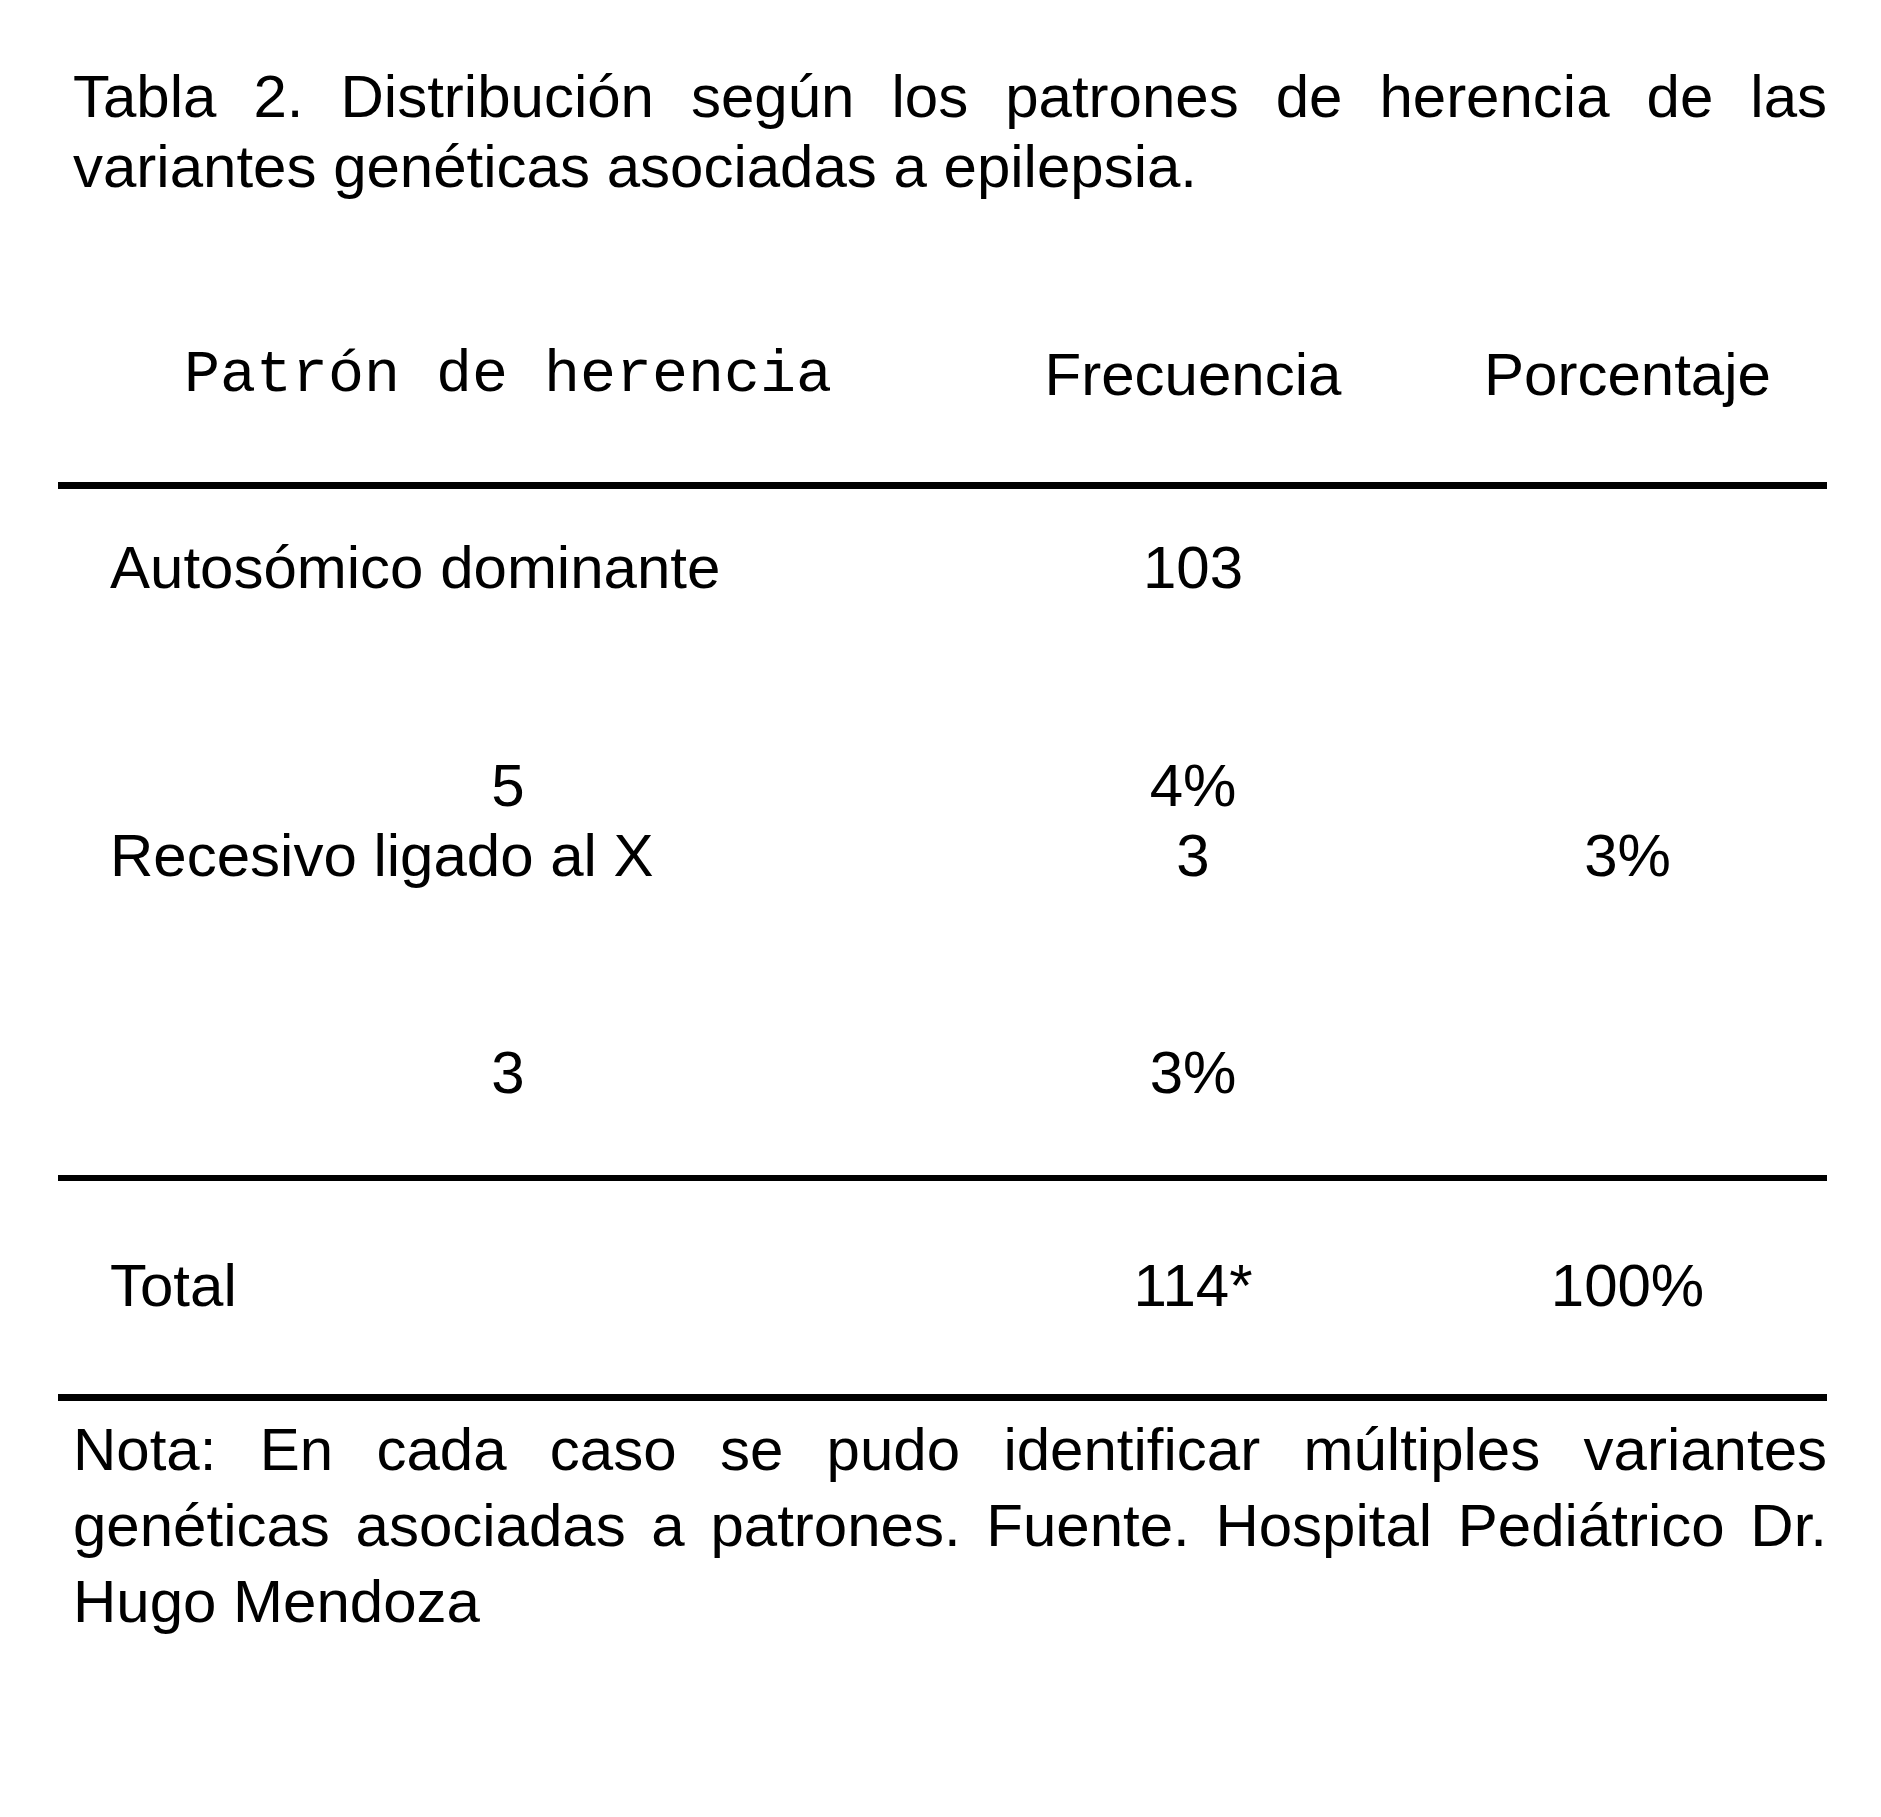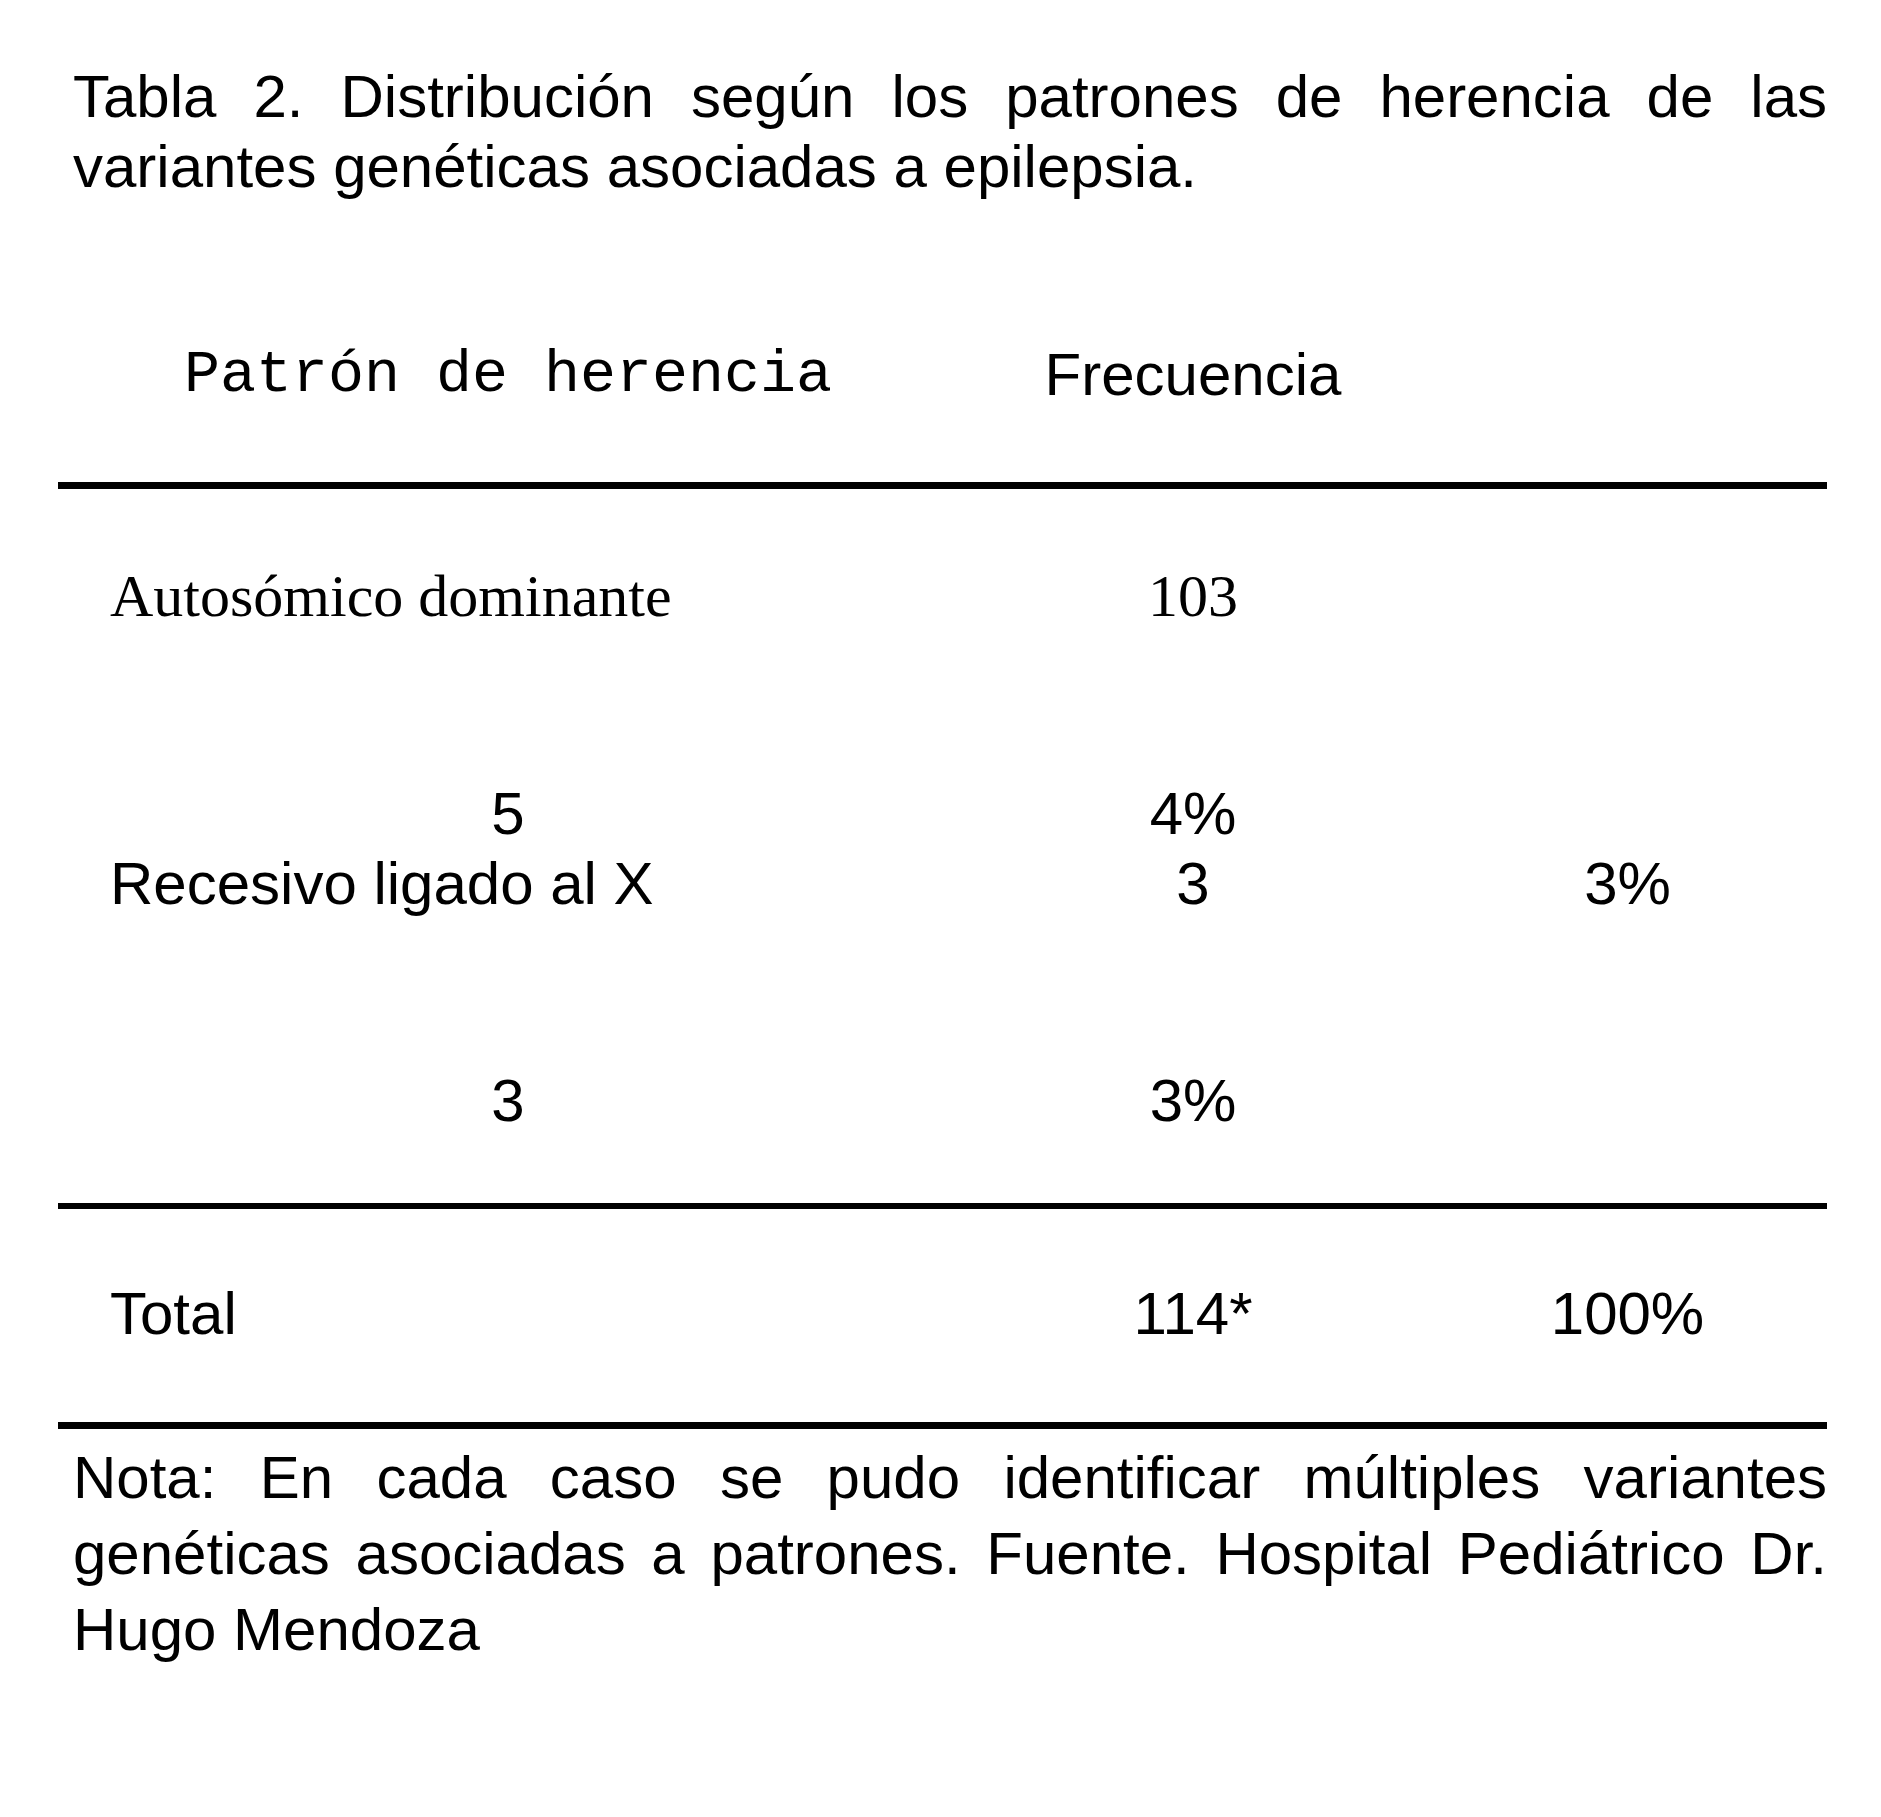--- a/index.html
+++ b/index.html
@@ -47,21 +47,21 @@
   .header-row .cell-label {
     text-align: center;
     padding-left: 0;
     font-family: Liberation Mono, monospace;
   }
   .rule {
     width: 100%;
     background: #000000;
   }
   .rule-header { height: 7px; margin-top: 72px; }
-  .row-1 { margin-top: 72px; font-family: Liberation Serif, serif; }
+  .row-1 { margin-top: 44px; }
   .row-2 { margin-top: 148px; }
   .row-3 { }
   .row-4 { margin-top: 147px; }
   .rule-mid { height: 6px; margin-top: 67px; }
   .total-row { margin-top: 70px; }
   .rule-bottom { height: 7px; margin-top: 73px; }
   
   .note {
     margin-top: 11px;
     padding-left: 15px;
@@ -78,20 +78,21 @@
   <p class="caption">
     <span class="cap-line just"><span class="bold">Tabla 2.</span> <span>Distribución según los patrones de herencia de las</span></span>
     <span class="cap-line">variantes genéticas asociadas a epilepsia.</span>
   </p>
 
   <div>
 
     <div class="trow header-row">
       <div class="cell cell-label">Patrón de herencia</div>
       <div class="cell">Frecuencia</div>
+      <div class="cell">Porcentaje</div>
     </div>
 
     <div class="rule rule-header"></div>
 
     <div class="trow row-1">
       <div class="cell cell-label">Autosómico dominante</div>
       <div class="cell">103</div>
     </div>
 
     <div class="trow row-2">

